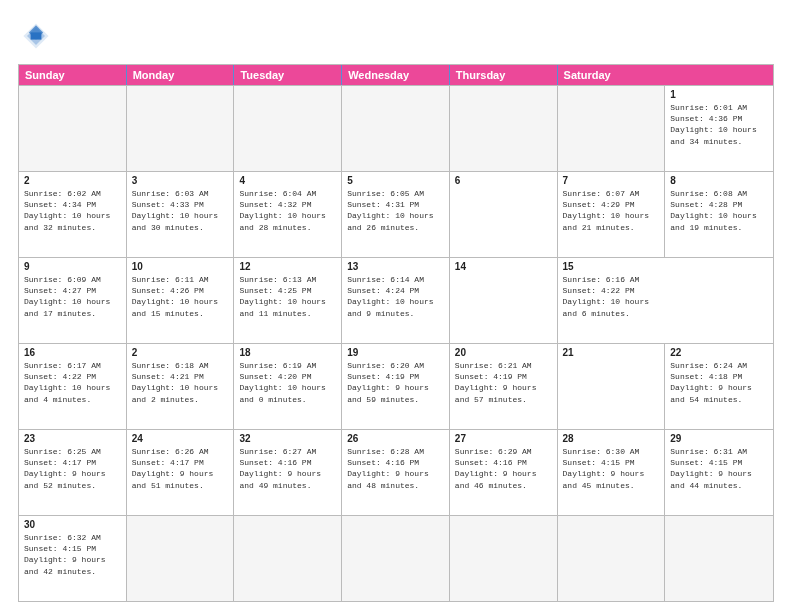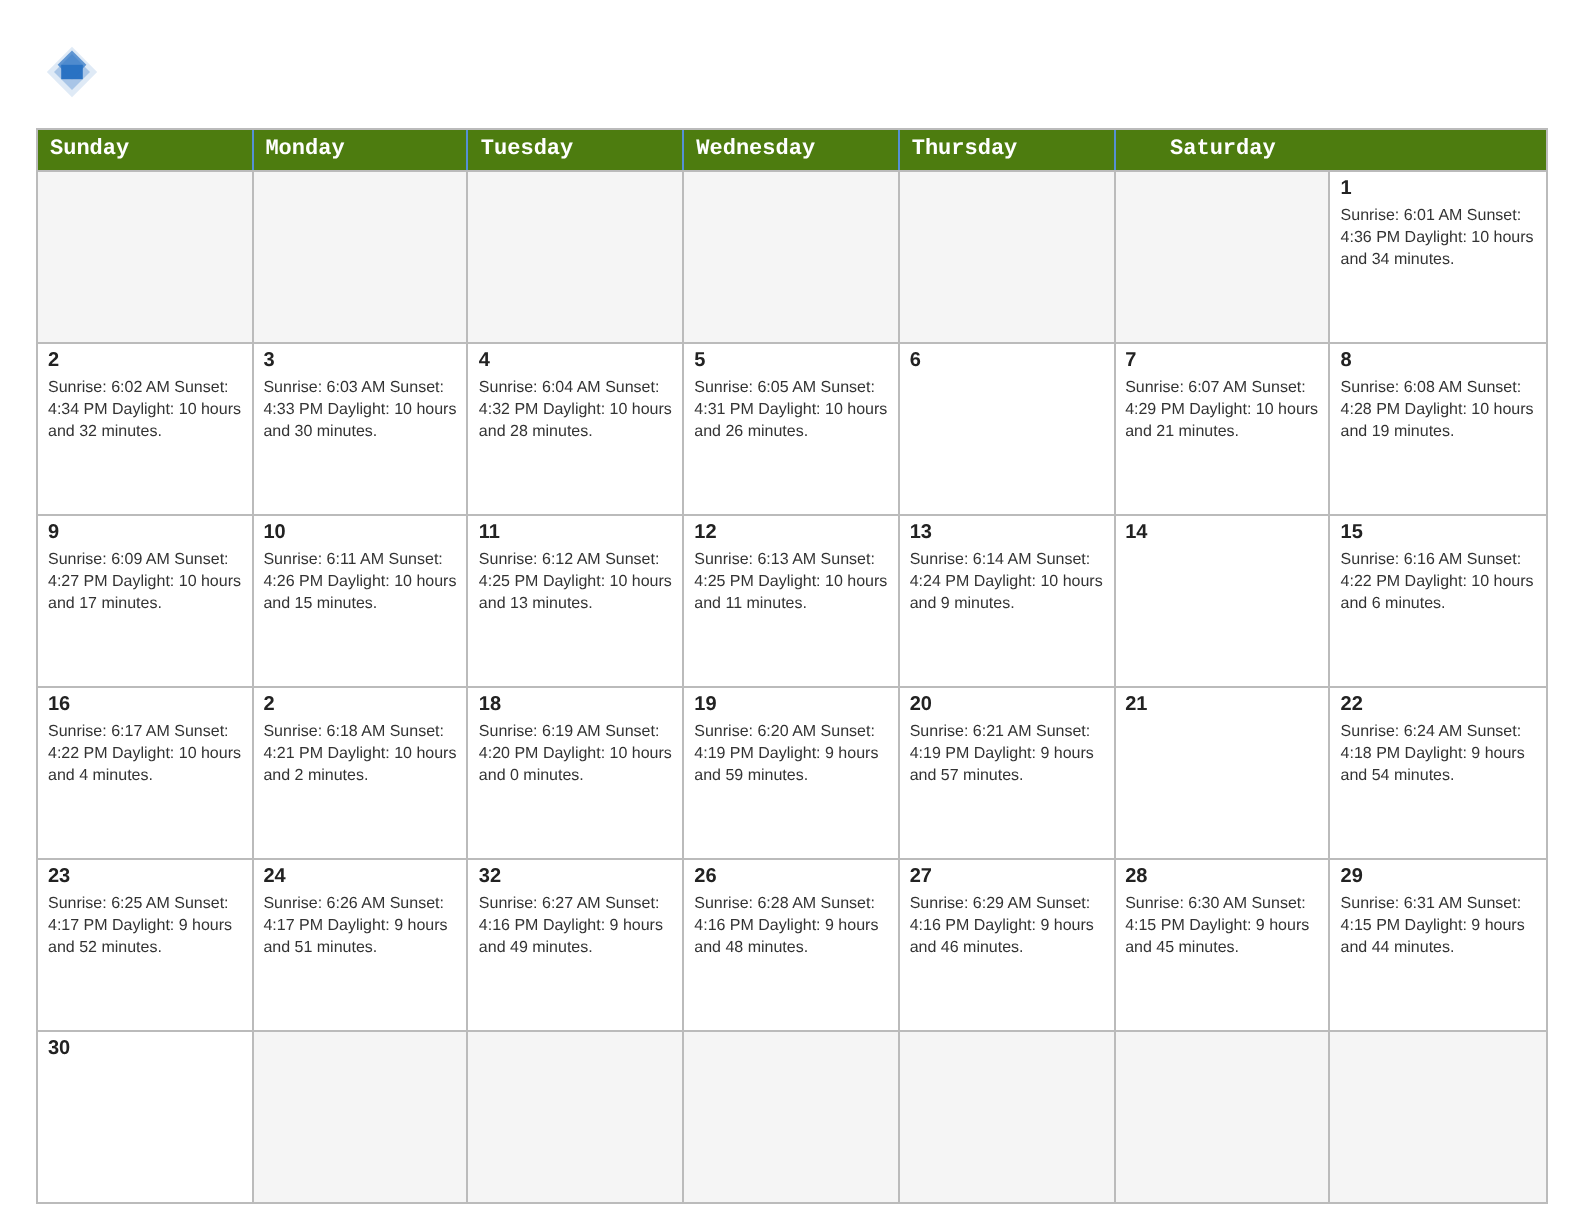--- a/index.html
+++ b/index.html
@@ -58,32 +58,31 @@
     }
     .calendar {
       flex: 1;
       display: flex;
       flex-direction: column;
       border: 1px solid #bbb;
     }
     .cal-header {
       display: grid;
       grid-template-columns: repeat(7, 1fr);
-      background: #4d7c0f;
-      font-family: Liberation Mono, monospace;
+      background: #ec4899;
     }
     .cal-header-cell {
       color: #fff;
       font-size: 11px;
       font-weight: bold;
       padding: 4px 6px;
       text-align: left;
       border-right: 1px solid #5590d4;
     }
-    .cal-header-cell:last-child { border-right: none; text-align: center; }
+    .cal-header-cell:last-child { border-right: none; }
     .cal-body {
       flex: 1;
       display: flex;
       flex-direction: column;
     }
     .cal-row {
       display: grid;
       grid-template-columns: repeat(7, 1fr);
       flex: 1;
       border-top: 1px solid #bbb;
@@ -102,20 +101,21 @@
       font-size: 10px;
       font-weight: bold;
       color: #222;
       display: block;
       margin-bottom: 2px;
     }
     .day-info {
       font-size: 8px;
       color: #333;
       line-height: 1.4;
+      font-family: Liberation Mono, monospace;
     }
   </style>
 </head>
 <body>
 
 <div class="page">
   <div class="header">
     <div class="logo">
       <svg class="logo-icon" viewBox="0 0 40 40">
 
@@ -217,27 +217,20 @@
 and 17 minutes.</div>
           </div>
           <div class="cal-cell">
             <span class="day-num">10</span>
             <div class="day-info">Sunrise: 6:11 AM
 Sunset: 4:26 PM
 Daylight: 10 hours
 and 15 minutes.</div>
           </div>
           <div class="cal-cell">
-            <span class="day-num">11</span>
-            <div class="day-info">Sunrise: 6:12 AM
-Sunset: 4:25 PM
-Daylight: 10 hours
-and 13 minutes.</div>
-          </div>
-          <div class="cal-cell">
             <span class="day-num">12</span>
             <div class="day-info">Sunrise: 6:13 AM
 Sunset: 4:25 PM
 Daylight: 10 hours
 and 11 minutes.</div>
           </div>
           <div class="cal-cell">
             <span class="day-num">13</span>
             <div class="day-info">Sunrise: 6:14 AM
 Sunset: 4:24 PM
@@ -349,20 +342,24 @@
             <span class="day-num">29</span>
             <div class="day-info">Sunrise: 6:31 AM
 Sunset: 4:15 PM
 Daylight: 9 hours
 and 44 minutes.</div>
           </div>
         </div>
         <div class="cal-row">
           <div class="cal-cell">
             <span class="day-num">30</span>
+            <div class="day-info">Sunrise: 6:32 AM
+Sunset: 4:15 PM
+Daylight: 9 hours
+and 42 minutes.</div>
           </div>
           <div class="cal-cell empty"></div>
           <div class="cal-cell empty"></div>
           <div class="cal-cell empty"></div>
           <div class="cal-cell empty"></div>
           <div class="cal-cell empty"></div>
           <div class="cal-cell empty"></div>
         </div>
       </div>
   </div>

